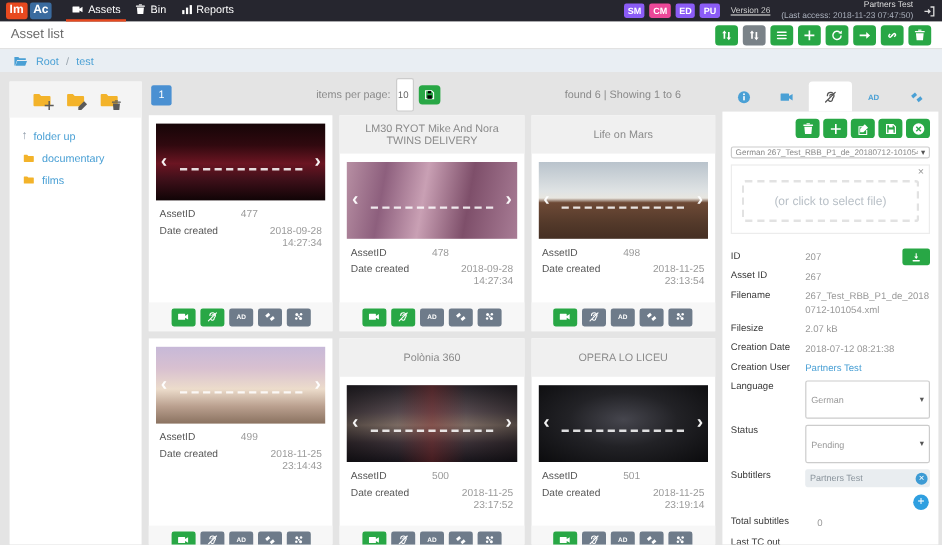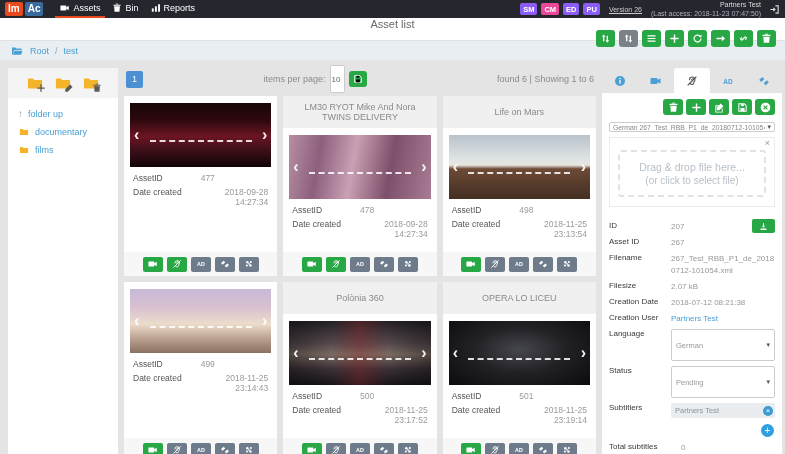--- a/index.html
+++ b/index.html
@@ -19,21 +19,21 @@
   .top-right { margin-left:auto; display:flex; align-items:center; gap:4px; }
   .badge { font-size:7.5px; font-weight:bold; color:#fff; background:#8b5cf6; border-radius:2px; padding:1.5px 3px; }
   .badge.hl { background:#ec4899; }
   .version { font-size:7px; color:#ccc; text-decoration:underline; margin:0 5px; cursor:pointer; }
   .userblock { text-align:right; font-size:7px; line-height:1.3; color:#ddd; }
   .userblock .ua { color:#aab0bc; }
   .logout { color:#ddd; margin-left:4px; cursor:pointer; }
   .logout svg { width:11px; height:11px; }
 
   
-  .page-header { height:23px; background:#fff; border-bottom:1px solid #e2e2e2; display:flex; align-items:center; padding:0 9px;flex-direction:column; }
+  .page-header { height:23px; background:#fff; border-bottom:1px solid #e2e2e2; display:flex; align-items:center; padding:0 9px; }
   .page-title { font-size:11px; color:#6a6a6a; }
   .toolbar { margin-left:auto; display:flex; gap:4px; }
   .tbtn { width:19px; height:17px; border-radius:3px; background:#28a745; color:#fff; display:flex; align-items:center; justify-content:center; border:none; cursor:pointer; }
   .tbtn svg { width:11px; height:11px; fill:currentColor; }
   .tbtn.gray { background:#7a8288; }
 
   
   .breadcrumb { height:19px; background:#e9eef3; display:flex; align-items:center; gap:6px; padding:0 10px; font-size:9px; }
   .bc-folder svg { width:14px; height:12px; fill:#4aa0d5; }
   .bc-link { color:#4aa0d5; cursor:pointer; }
@@ -56,21 +56,21 @@
   
   .main { flex:1; margin:6px 4px 0 4px; display:flex; flex-direction:column; min-width:0; }
   .controls { display:flex; align-items:center; height:22px; margin:2px 2px 6px; }
   .pagewrap { width:60px; }
   .pagebtn { width:17px; height:17px; background:#4a90d2; color:#fff; font-size:9px; border:none; border-radius:2px; display:flex; align-items:center; justify-content:center; cursor:pointer; }
   .ippwrap { flex:1; display:flex; align-items:center; justify-content:center; gap:4px; }
   .ipp-label { font-size:9px; color:#8a8a8a; }
   .ipp-input { width:15px; height:28px; font-size:8px; border:1px solid #ccc; border-radius:2px; color:#666; padding:0 1px; font-family:inherit; }
   .sbtn { width:18px; height:16px; border-radius:3px; background:#28a745; color:#fff; border:none; display:flex; align-items:center; justify-content:center; cursor:pointer; }
   .sbtn svg { width:10px; height:10px; }
-  .found { width:150px; text-align:right; font-size:9px; color:#8a8a8a; }
+  .found { width:150px; text-align:center; font-size:9px; color:#8a8a8a; }
 
   .cards { display:grid; grid-template-columns:repeat(3,1fr); gap:6px; }
   .card { background:#fff; display:flex; flex-direction:column; height:180px; }
   .card-title { background:#f0f0f0; min-height:32px; display:flex; align-items:center; justify-content:center; text-align:center; font-size:9px; color:#8a8a8a; padding:3px 12px; }
   .thumb { margin:7px 6px 1px; height:64px; position:relative; cursor:pointer; }
   .thumb::after { content:""; position:absolute; left:14%; right:14%; top:58%; border-top:2px dashed rgba(255,255,255,.85); }
   .chev { position:absolute; top:50%; transform:translateY(-50%); color:rgba(255,255,255,.95); font-size:16px; font-weight:bold; line-height:1; }
   .chev.l { left:4px; } .chev.r { right:4px; }
   .thumb-0 { background:linear-gradient(180deg,#160507 0%,#30090f 28%,#6b1522 52%,#40101a 72%,#10040ô6 100%); }
   .thumb-0 { background:linear-gradient(180deg,#160507 0%,#30090f 28%,#6b1522 52%,#40101a 72%,#100406 100%); }
@@ -734,21 +734,20 @@
       </div>
 
       <div class="fselect">
         <span class="txt">German 267_Test_RBB_P1_de_20180712-101054.xml</span>
         <span class="caret">▾</span>
       </div>
 
       <div class="dropwrap">
         <span class="x">×</span>
         <div class="dropzone">
-          <div class="dz1">Drag &amp; drop file here...</div>
           <div class="dz2">(or click to select file)</div>
         </div>
       </div>
 
       <div class="drows">
         <div class="drow">
           <span class="dlbl">ID</span>
           <span class="dval">207</span>
           <button class="dlbtn">
               <svg>

